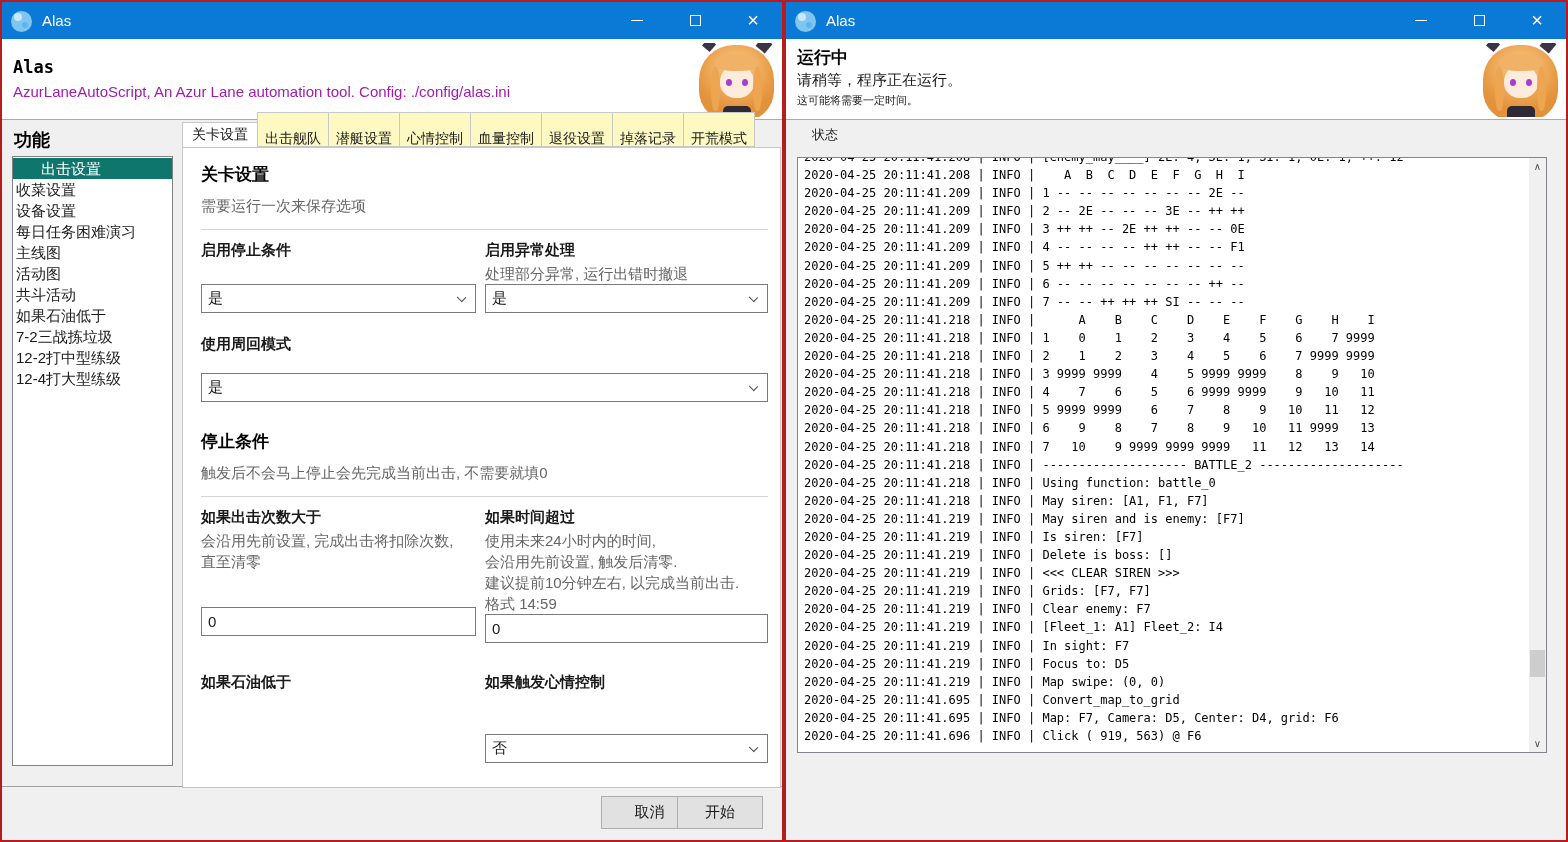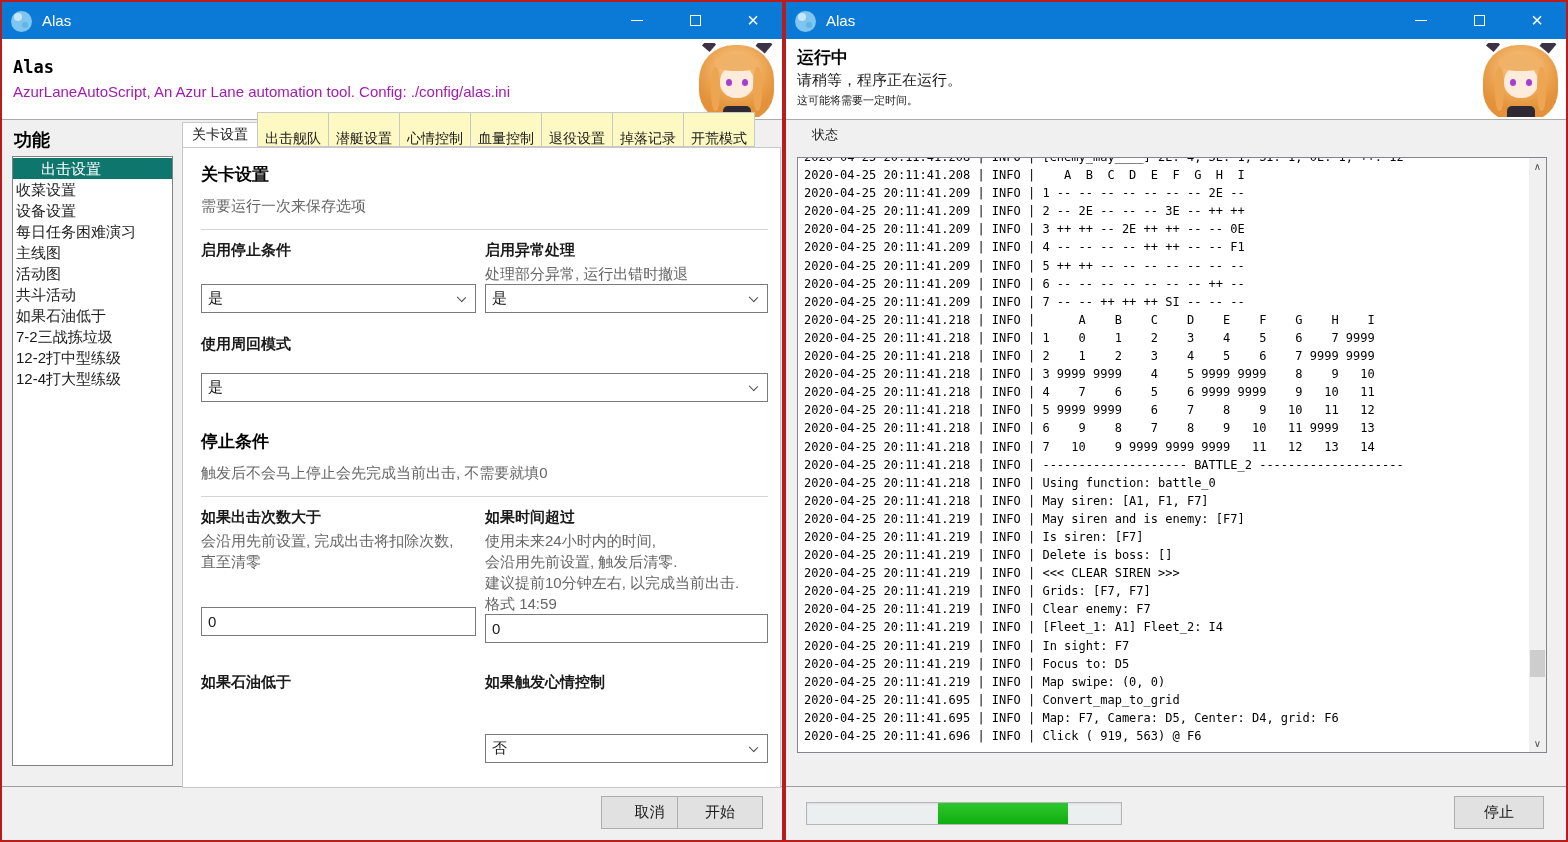--- a/index.html
+++ b/index.html
@@ -317,19 +317,13 @@
 
   <div class="logbox">
     <div class="log-content"><div class="log-line">2020-04-25 20:11:41.208 | INFO | [enemy_may____] 2E: 4, 3E: 1, SI: 1, 0E: 1, ++: 12</div><div class="log-line">2020-04-25 20:11:41.208 | INFO |    A  B  C  D  E  F  G  H  I</div><div class="log-line">2020-04-25 20:11:41.209 | INFO | 1 -- -- -- -- -- -- -- 2E --</div><div class="log-line">2020-04-25 20:11:41.209 | INFO | 2 -- 2E -- -- -- 3E -- ++ ++</div><div class="log-line">2020-04-25 20:11:41.209 | INFO | 3 ++ ++ -- 2E ++ ++ -- -- 0E</div><div class="log-line">2020-04-25 20:11:41.209 | INFO | 4 -- -- -- -- ++ ++ -- -- F1</div><div class="log-line">2020-04-25 20:11:41.209 | INFO | 5 ++ ++ -- -- -- -- -- -- --</div><div class="log-line">2020-04-25 20:11:41.209 | INFO | 6 -- -- -- -- -- -- -- ++ --</div><div class="log-line">2020-04-25 20:11:41.209 | INFO | 7 -- -- ++ ++ ++ SI -- -- --</div><div class="log-line">2020-04-25 20:11:41.218 | INFO |      A    B    C    D    E    F    G    H    I</div><div class="log-line">2020-04-25 20:11:41.218 | INFO | 1    0    1    2    3    4    5    6    7 9999</div><div class="log-line">2020-04-25 20:11:41.218 | INFO | 2    1    2    3    4    5    6    7 9999 9999</div><div class="log-line">2020-04-25 20:11:41.218 | INFO | 3 9999 9999    4    5 9999 9999    8    9   10</div><div class="log-line">2020-04-25 20:11:41.218 | INFO | 4    7    6    5    6 9999 9999    9   10   11</div><div class="log-line">2020-04-25 20:11:41.218 | INFO | 5 9999 9999    6    7    8    9   10   11   12</div><div class="log-line">2020-04-25 20:11:41.218 | INFO | 6    9    8    7    8    9   10   11 9999   13</div><div class="log-line">2020-04-25 20:11:41.218 | INFO | 7   10    9 9999 9999 9999   11   12   13   14</div><div class="log-line">2020-04-25 20:11:41.218 | INFO | -------------------- BATTLE_2 --------------------</div><div class="log-line">2020-04-25 20:11:41.218 | INFO | Using function: battle_0</div><div class="log-line">2020-04-25 20:11:41.218 | INFO | May siren: [A1, F1, F7]</div><div class="log-line">2020-04-25 20:11:41.219 | INFO | May siren and is enemy: [F7]</div><div class="log-line">2020-04-25 20:11:41.219 | INFO | Is siren: [F7]</div><div class="log-line">2020-04-25 20:11:41.219 | INFO | Delete is boss: []</div><div class="log-line">2020-04-25 20:11:41.219 | INFO | &lt;&lt;&lt; CLEAR SIREN &gt;&gt;&gt;</div><div class="log-line">2020-04-25 20:11:41.219 | INFO | Grids: [F7, F7]</div><div class="log-line">2020-04-25 20:11:41.219 | INFO | Clear enemy: F7</div><div class="log-line">2020-04-25 20:11:41.219 | INFO | [Fleet_1: A1] Fleet_2: I4</div><div class="log-line">2020-04-25 20:11:41.219 | INFO | In sight: F7</div><div class="log-line">2020-04-25 20:11:41.219 | INFO | Focus to: D5</div><div class="log-line">2020-04-25 20:11:41.219 | INFO | Map swipe: (0, 0)</div><div class="log-line">2020-04-25 20:11:41.695 | INFO | Convert_map_to_grid</div><div class="log-line">2020-04-25 20:11:41.695 | INFO | Map: F7, Camera: D5, Center: D4, grid: F6</div><div class="log-line">2020-04-25 20:11:41.696 | INFO | Click ( 919, 563) @ F6</div></div>
     <div class="scrollbar">
       <div class="sb-arrow sb-up">∧</div>
       <div class="sb-thumb"></div>
       <div class="sb-arrow sb-down">∨</div>
     </div>
   </div>
 
-  <div class="w-footer">
-    <div class="progress">
-      <div class="progress-fill"></div>
-    </div>
-    <div class="btn" id="btn-stop">停止</div>
-  </div>
 </div>
 
 </body></html>

